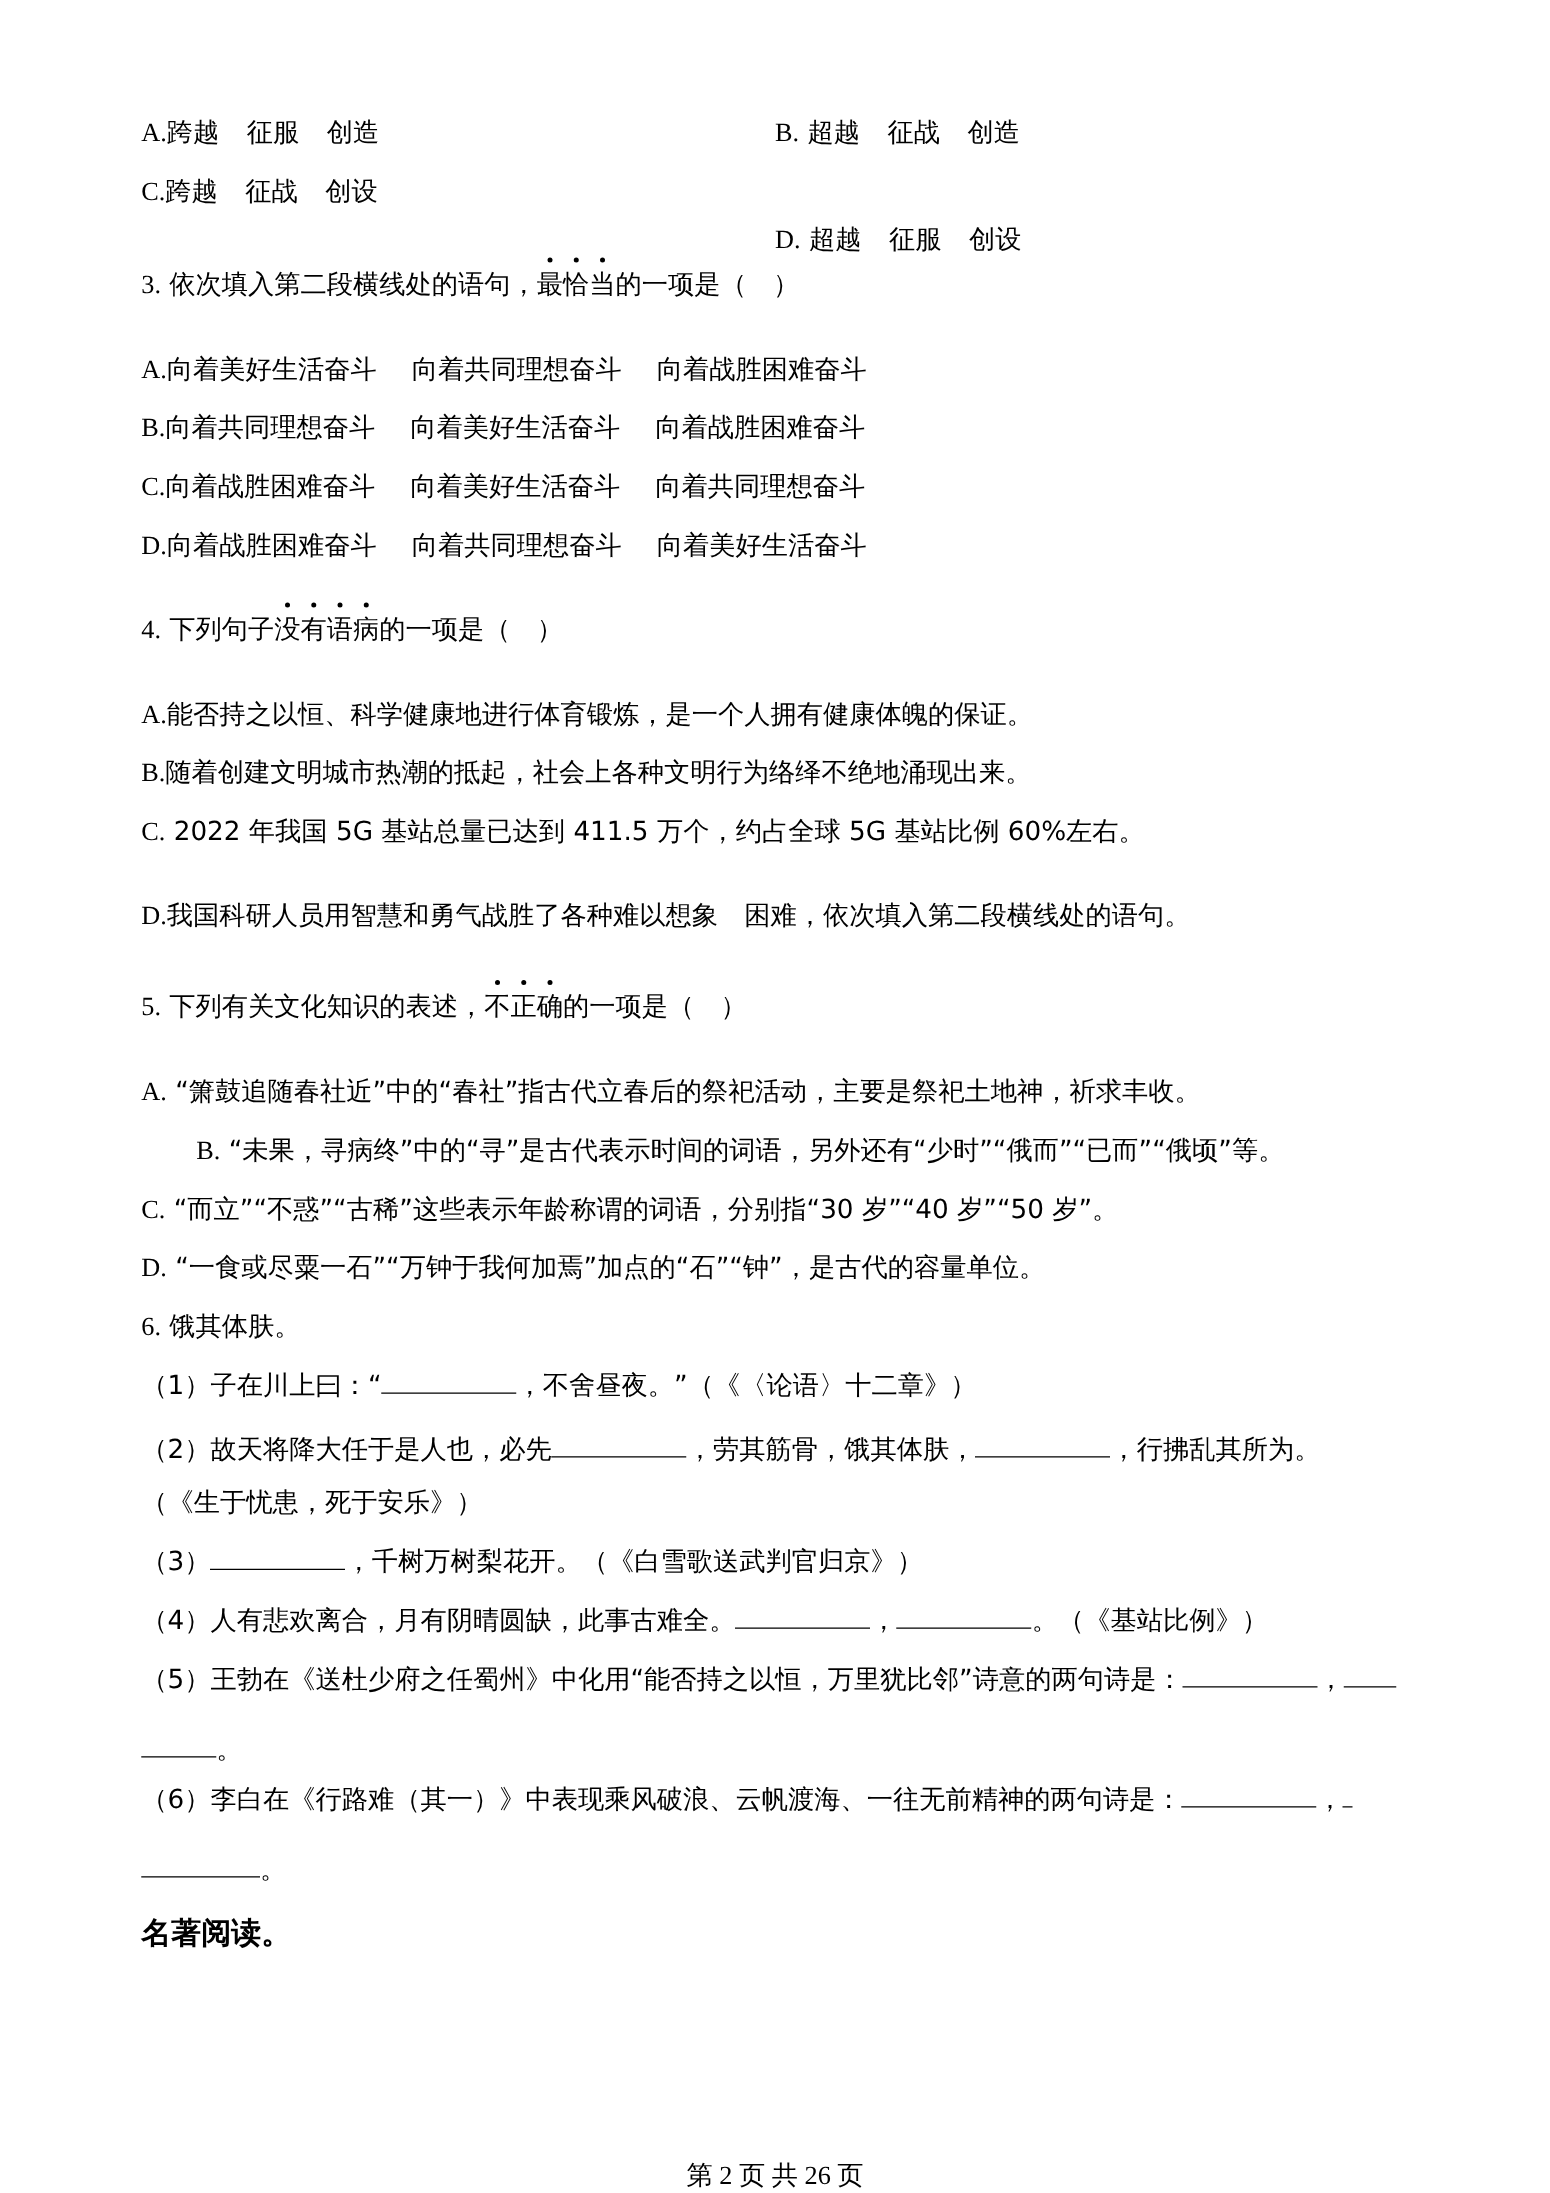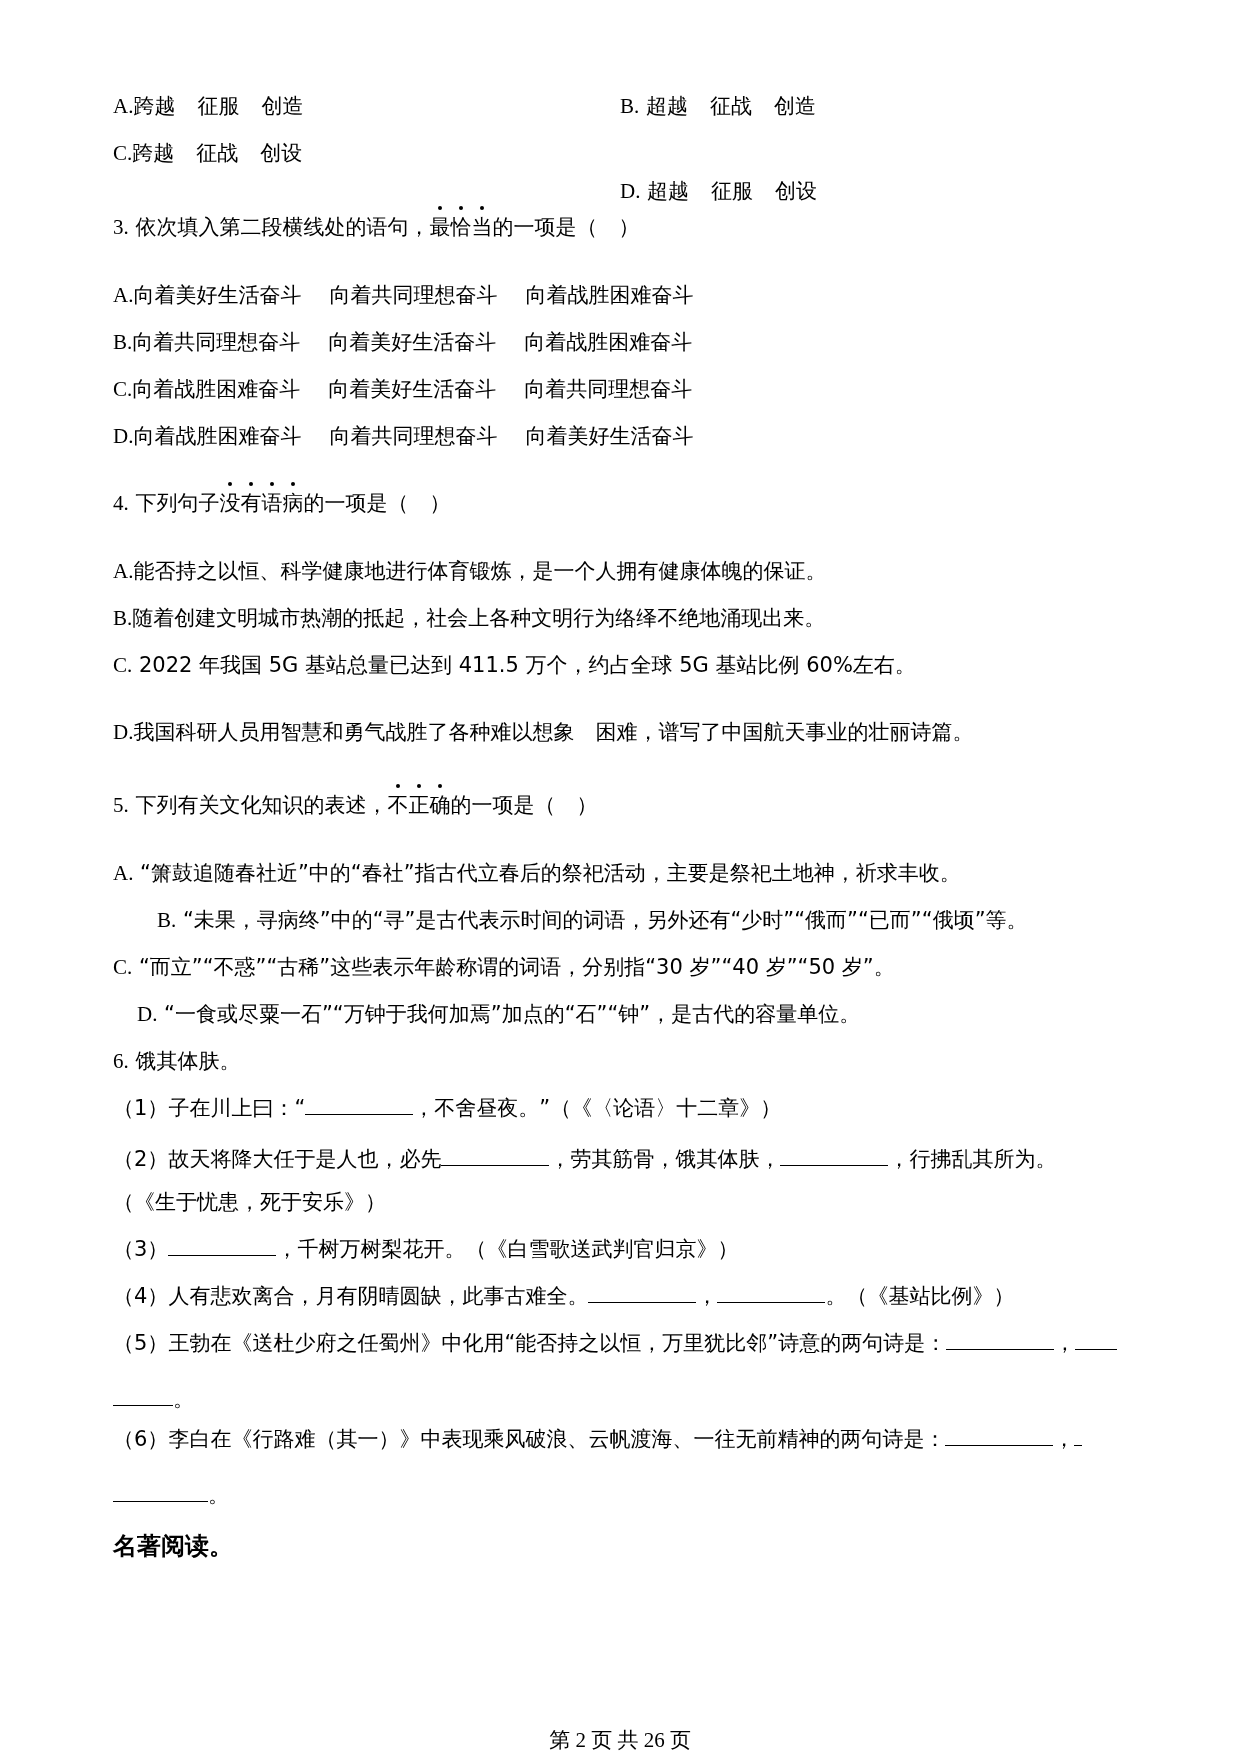--- a/index.html
+++ b/index.html
@@ -112,36 +112,36 @@
 <div class="line" style="top:556px;">
   <span class="lbl">A.</span><span>能否持之以恒、科学健康地进行体育锻炼，是一个人拥有健康体魄的保证。</span>
 </div>
 <div class="line" style="top:603px;">
   <span class="lbl">B.</span><span>随着创建文明城市热潮的抵起，社会上各种文明行为络绎不绝地涌现出来。</span>
 </div>
 <div class="line" style="top:650px;">
   <span class="lbl">C.</span> <span>2022 年我国 5G 基站总量已达到 411.5 万个，约占全球 5G 基站比例 60%左右。</span>
 </div>
 <div class="line" style="top:717px;">
-  <span class="lbl">D.</span><span>我国科研人员用智慧和勇气战胜了各种难以想象　困难，谱写了中国航天事业的壮丽诗篇。</span>
+  <span class="lbl">D.</span><span>我国科研人员用智慧和勇气战胜了各种难以想象　困难，依次填入第二段横线处的语句。</span>
 </div>
 
 <div class="line" style="top:790px;">
   <span class="num">5.</span> <span>下列有关文化知识的表述，</span><span class="emph">不</span><span class="emph">正</span><span class="emph">确</span><span>的一项是（　）</span>
 </div>
 <div class="line" style="top:858px;">
   <span class="lbl">A.</span> <span>“箫鼓追随春社近”中的“春社”指古代立春后的祭祀活动，主要是祭祀土地神，祈求丰收。</span>
 </div>
 <div class="line" style="top:905px;margin-left:44px;">
   <span class="lbl">B.</span> <span>“未果，寻病终”中的“寻”是古代表示时间的词语，另外还有“少时”“俄而”“已而”“俄顷”等。</span>
 </div>
 <div class="line" style="top:952px;">
   <span class="lbl">C.</span> <span>“而立”“不惑”“古稀”这些表示年龄称谓的词语，分别指“30 岁”“40 岁”“50 岁”。</span>
 </div>
-<div class="line" style="top:999px;margin-left:24px;">
+<div class="line" style="top:999px;">
   <span class="lbl">D.</span> <span>“一食或尽粟一石”“万钟于我何加焉”加点的“石”“钟”，是古代的容量单位。</span>
 </div>
 
 <div class="line" style="top:1046px;">
   <span class="num">6.</span> <span>饿其体肤。</span>
 </div>
 <div class="line" style="top:1093px;">
   <span>（1）</span><span>子在川上曰：“</span><span class="blank b108"></span><span>，不舍昼夜。”（《〈论语〉十二章》）</span>
 </div>
 <div class="line" style="top:1144px;">

